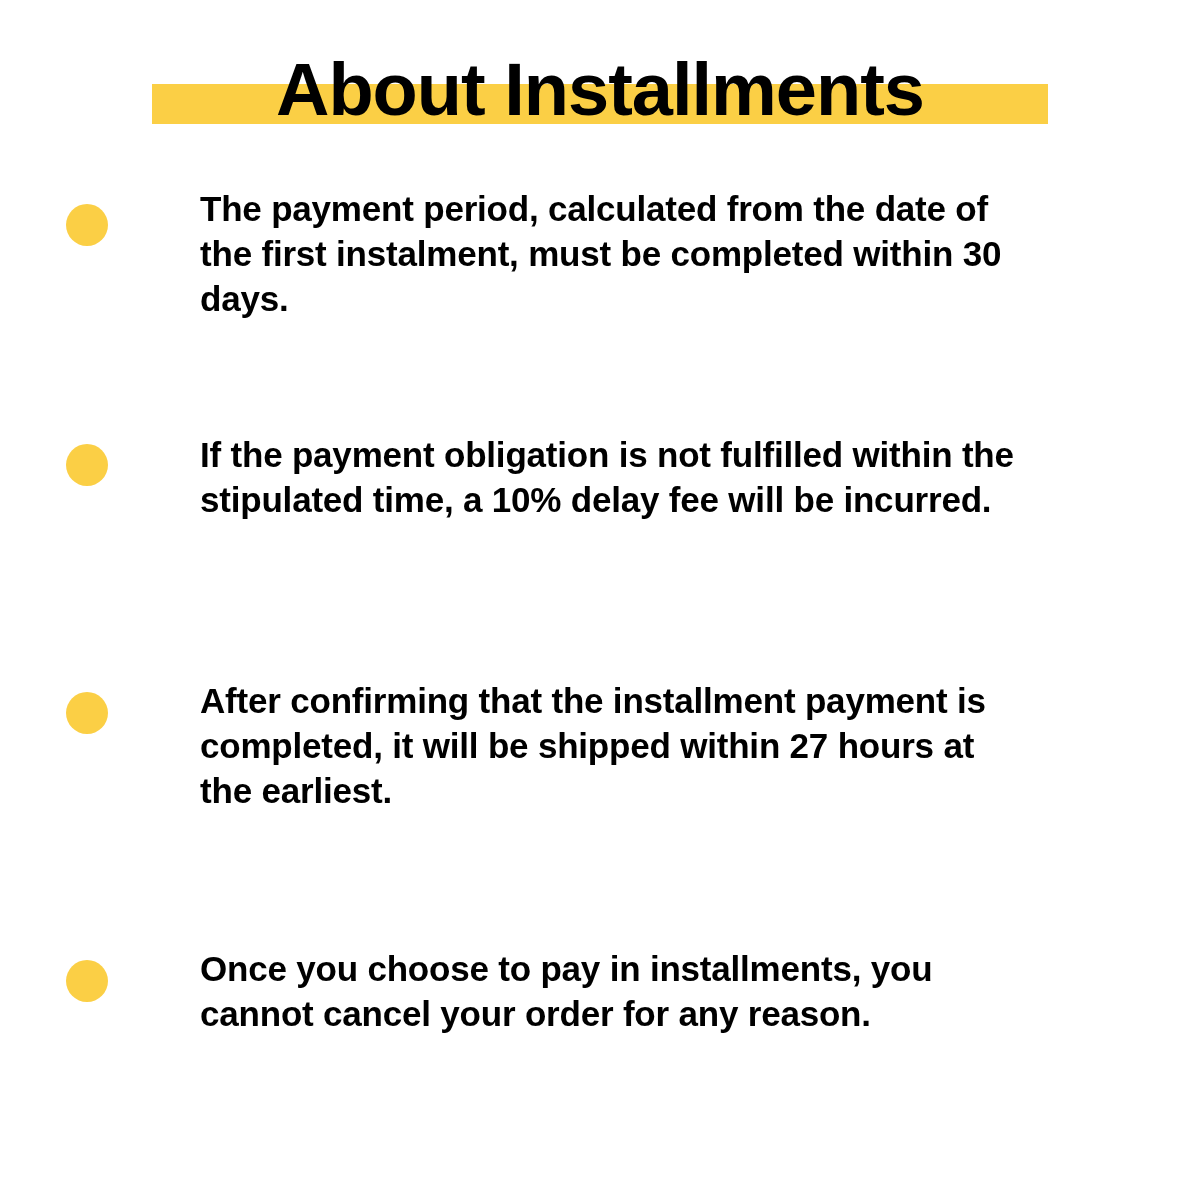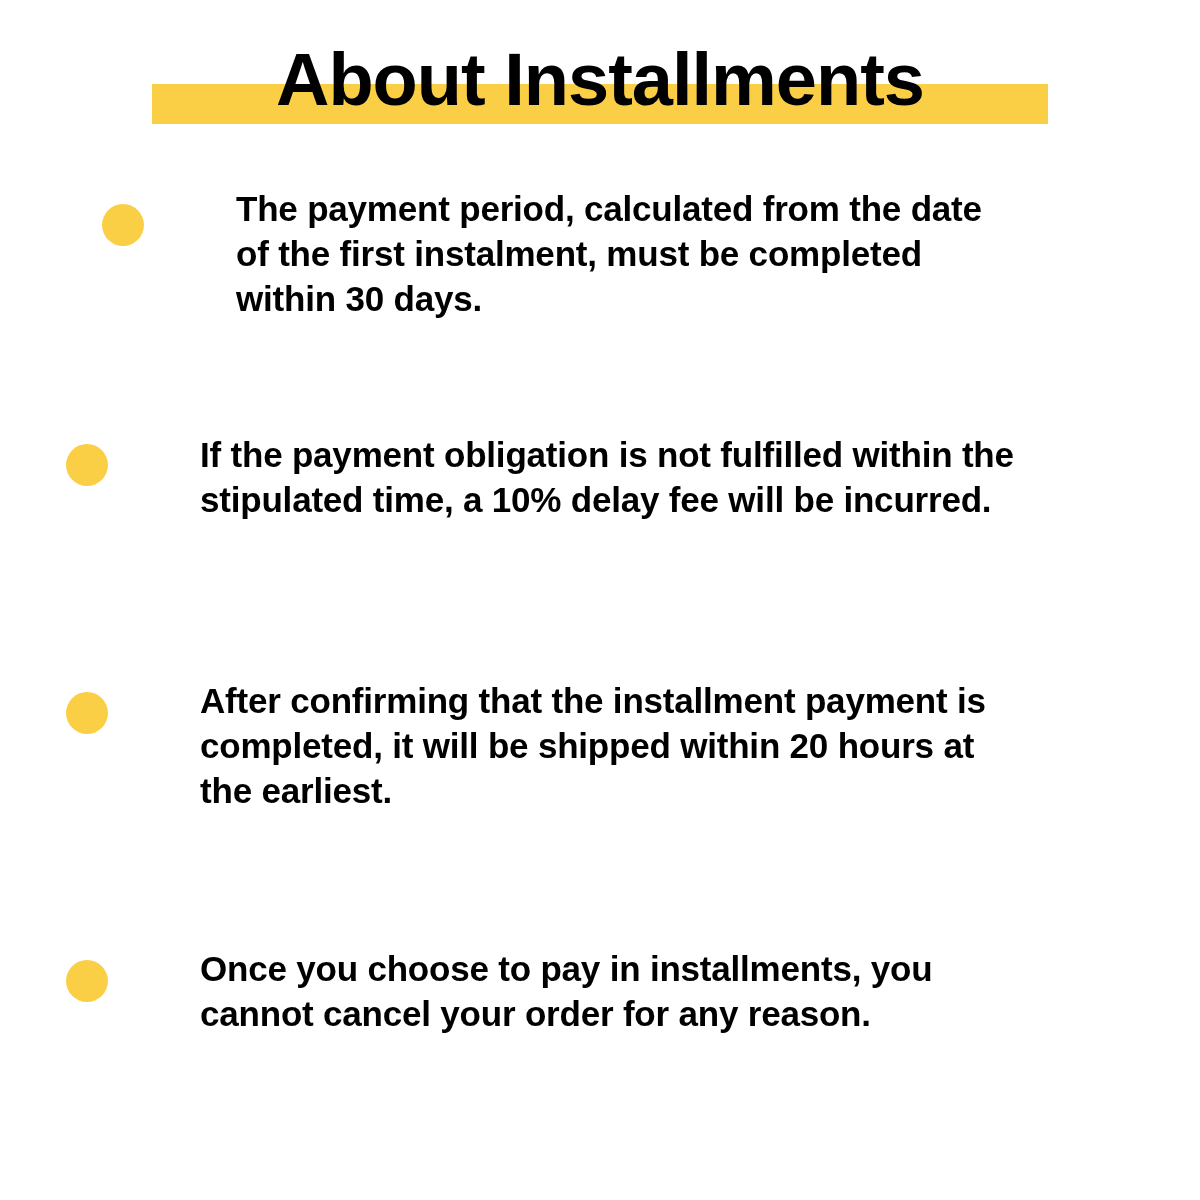--- a/index.html
+++ b/index.html
@@ -30,21 +30,21 @@
     position: absolute;
     left: 152px;
     top: 84px;
     width: 896px;
     height: 40px;
     background: #fbcf45;
   }
   .title-text {
     position: absolute;
     left: 0;
-    top: 38px;
+    top: 48px;
     width: 1200px;
     text-align: center;
     font-size: 74px;
     line-height: 84px;
     font-weight: bold;
     letter-spacing: -1px;
     color: #000000;
     white-space: nowrap;
   }
 
@@ -84,21 +84,21 @@
   .item-text {
     font-size: 35px;
     line-height: 45px;
     font-weight: bold;
     color: #000000;
     margin: 0;
     letter-spacing: -0.2px;
   }
 
   
-  .item.i0 { min-height: 246px; margin-left: 36px; }
+  .item.i0 { min-height: 246px; }
   .item.i1 { min-height: 246px; }
   .item.i2 { min-height: 268px; }
   .item.i3 { min-height: 200px; }
 
   .item.i0 .bullet-cell { padding-top: 18px; }
   .item.i1 .bullet-cell { padding-top: 12px; }
   .item.i2 .bullet-cell { padding-top: 14px; }
   .item.i3 .bullet-cell { padding-top: 14px; }
 
   .item.i1 .text-cell { padding-right: 170px; }
@@ -133,21 +133,21 @@
       <div class="text-cell">
         <p class="item-text">If the payment obligation is not fulfilled within the stipulated time, a 10% delay fee will be incurred.</p>
       </div>
     </div>
 
     <div class="item i2">
       <div class="bullet-cell">
         <span class="bullet"></span>
       </div>
       <div class="text-cell">
-        <p class="item-text">After confirming that the installment payment is completed, it will be shipped within 20 hours at the earliest.</p>
+        <p class="item-text">After confirming that the installment payment is completed, it will be shipped within 27 hours at the earliest.</p>
       </div>
     </div>
 
     <div class="item i3">
       <div class="bullet-cell">
         <span class="bullet"></span>
       </div>
       <div class="text-cell">
         <p class="item-text">Once you choose to pay in installments, you cannot cancel your order for any reason.</p>
       </div>

